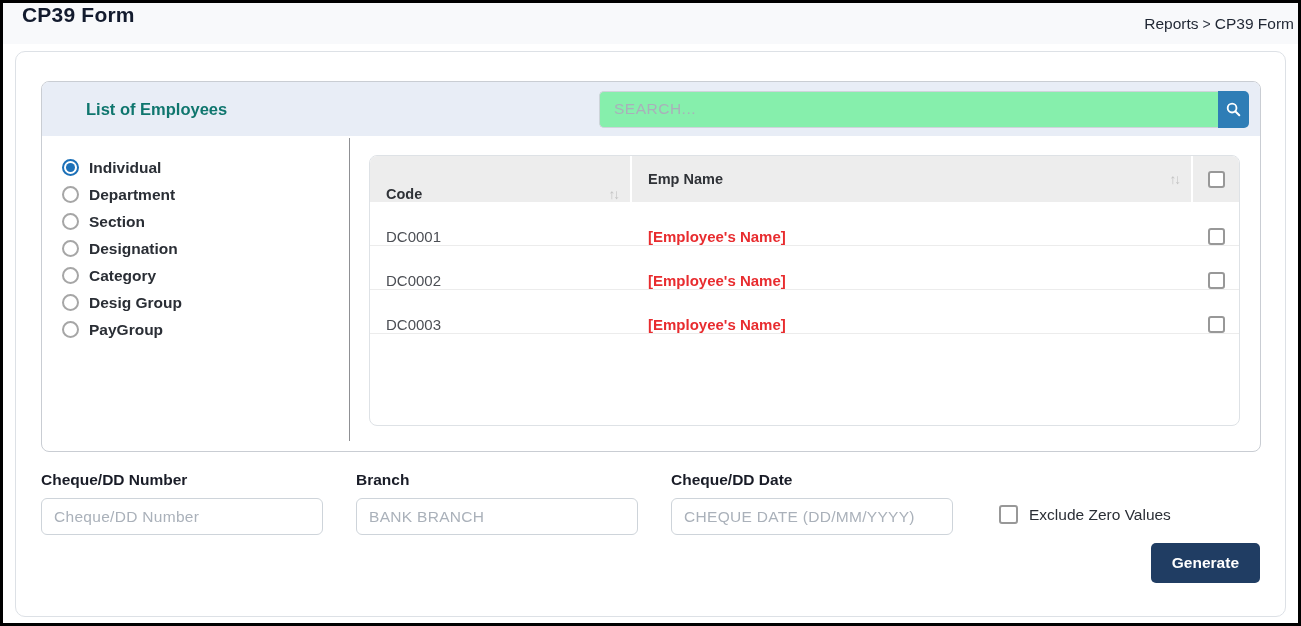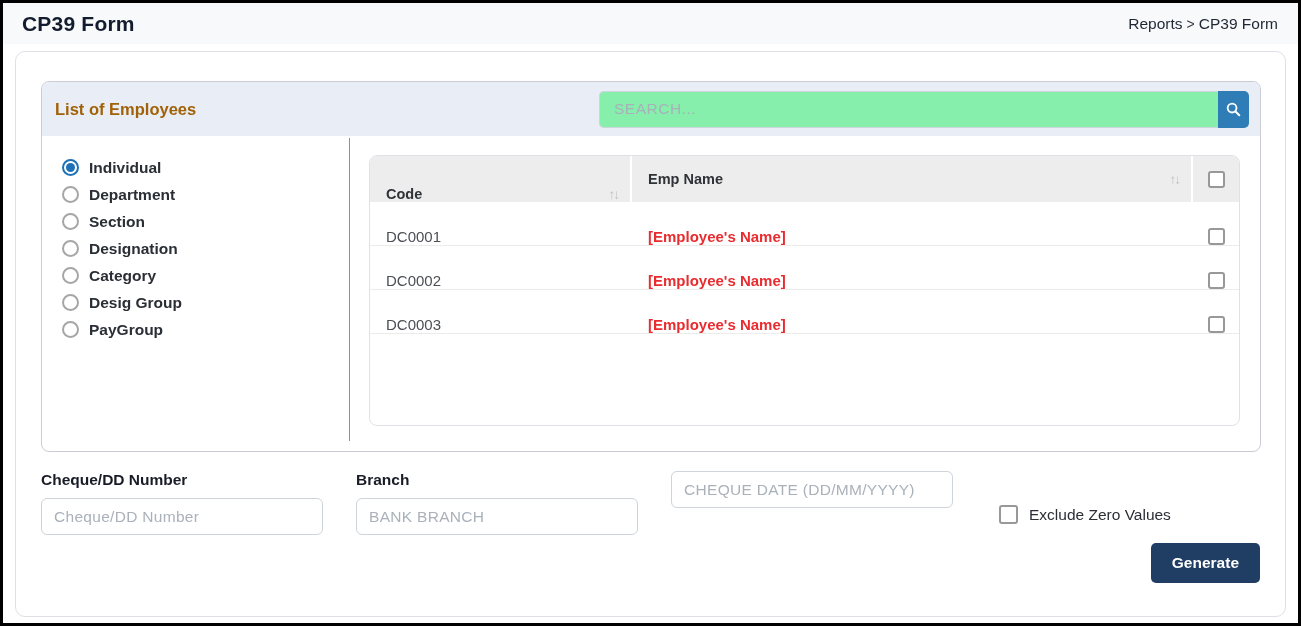--- a/index.html
+++ b/index.html
@@ -9,22 +9,22 @@
     width: 1301px; height: 626px;
     border: 3px solid #000;
     background: #fff;
     position: relative;
     overflow: hidden;
   }
 
   
   .topbar {
     height: 41px; background: #f8f9fb;
-    display: flex; align-items: center; justify-content: space-between;
-    padding: 0 20px 0 19px;
+    display: flex; justify-content: space-between;
+    padding: 0 4px 0 19px;
   }
   .page-title { font-size: 21px; font-weight: bold; color: #131b2e; letter-spacing: .2px; }
   .breadcrumb { display: flex; align-items: center; gap: 4px; font-size: 15.5px; color: #1f2633; }
   .breadcrumb .sep { color: #333a46; font-size: 14px; }
   .breadcrumb a { color: #1f2633; text-decoration: none; cursor: pointer; }
 
   
   .card {
     margin: 7px 12px 0 12px;
     height: 566px;
@@ -42,21 +42,21 @@
     height: 371px;
     overflow: hidden;
     background: #fff;
   }
   .panel-header {
     background: #e8edf6;
     height: 54px;
     display: flex; align-items: center; justify-content: space-between;
     padding: 0 11px 0 13px;
   }
-  .panel-title { font-size: 16.5px; font-weight: bold; color: #a16207; }
+  .panel-title { font-size: 16.5px; font-weight: bold; color: #0f766e; margin-left: 31px; }
   .search-group { display: flex; width: 650px; height: 37px; }
   .search-input {
     flex: 1; height: 100%;
     border: 1px solid #ced4da; border-right: none;
     border-radius: 5px 0 0 5px;
     padding: 0 14px;
     font-size: 15.5px; color: #444;
     font-family: inherit;
     outline: none; background: #86efac;
   }
@@ -258,20 +258,21 @@
     <div class="form-row">
       <div class="field">
         <label class="field-label">Cheque/DD Number</label>
         <input class="field-input" type="text" placeholder="Cheque/DD Number" style="">
       </div>
       <div class="field">
         <label class="field-label">Branch</label>
         <input class="field-input" type="text" placeholder="BANK BRANCH" style="">
       </div>
       <div class="field">
+        <label class="field-label">Cheque/DD Date</label>
         <input class="field-input" type="text" placeholder="CHEQUE DATE (DD/MM/YYYY)" style="">
       </div>
       <div class="exclude-group">
         <span class="checkbox"></span>
         <span class="exclude-label">Exclude Zero Values</span>
       </div>
     </div>
 
     <button class="generate-btn">Generate</button>
   </div>

